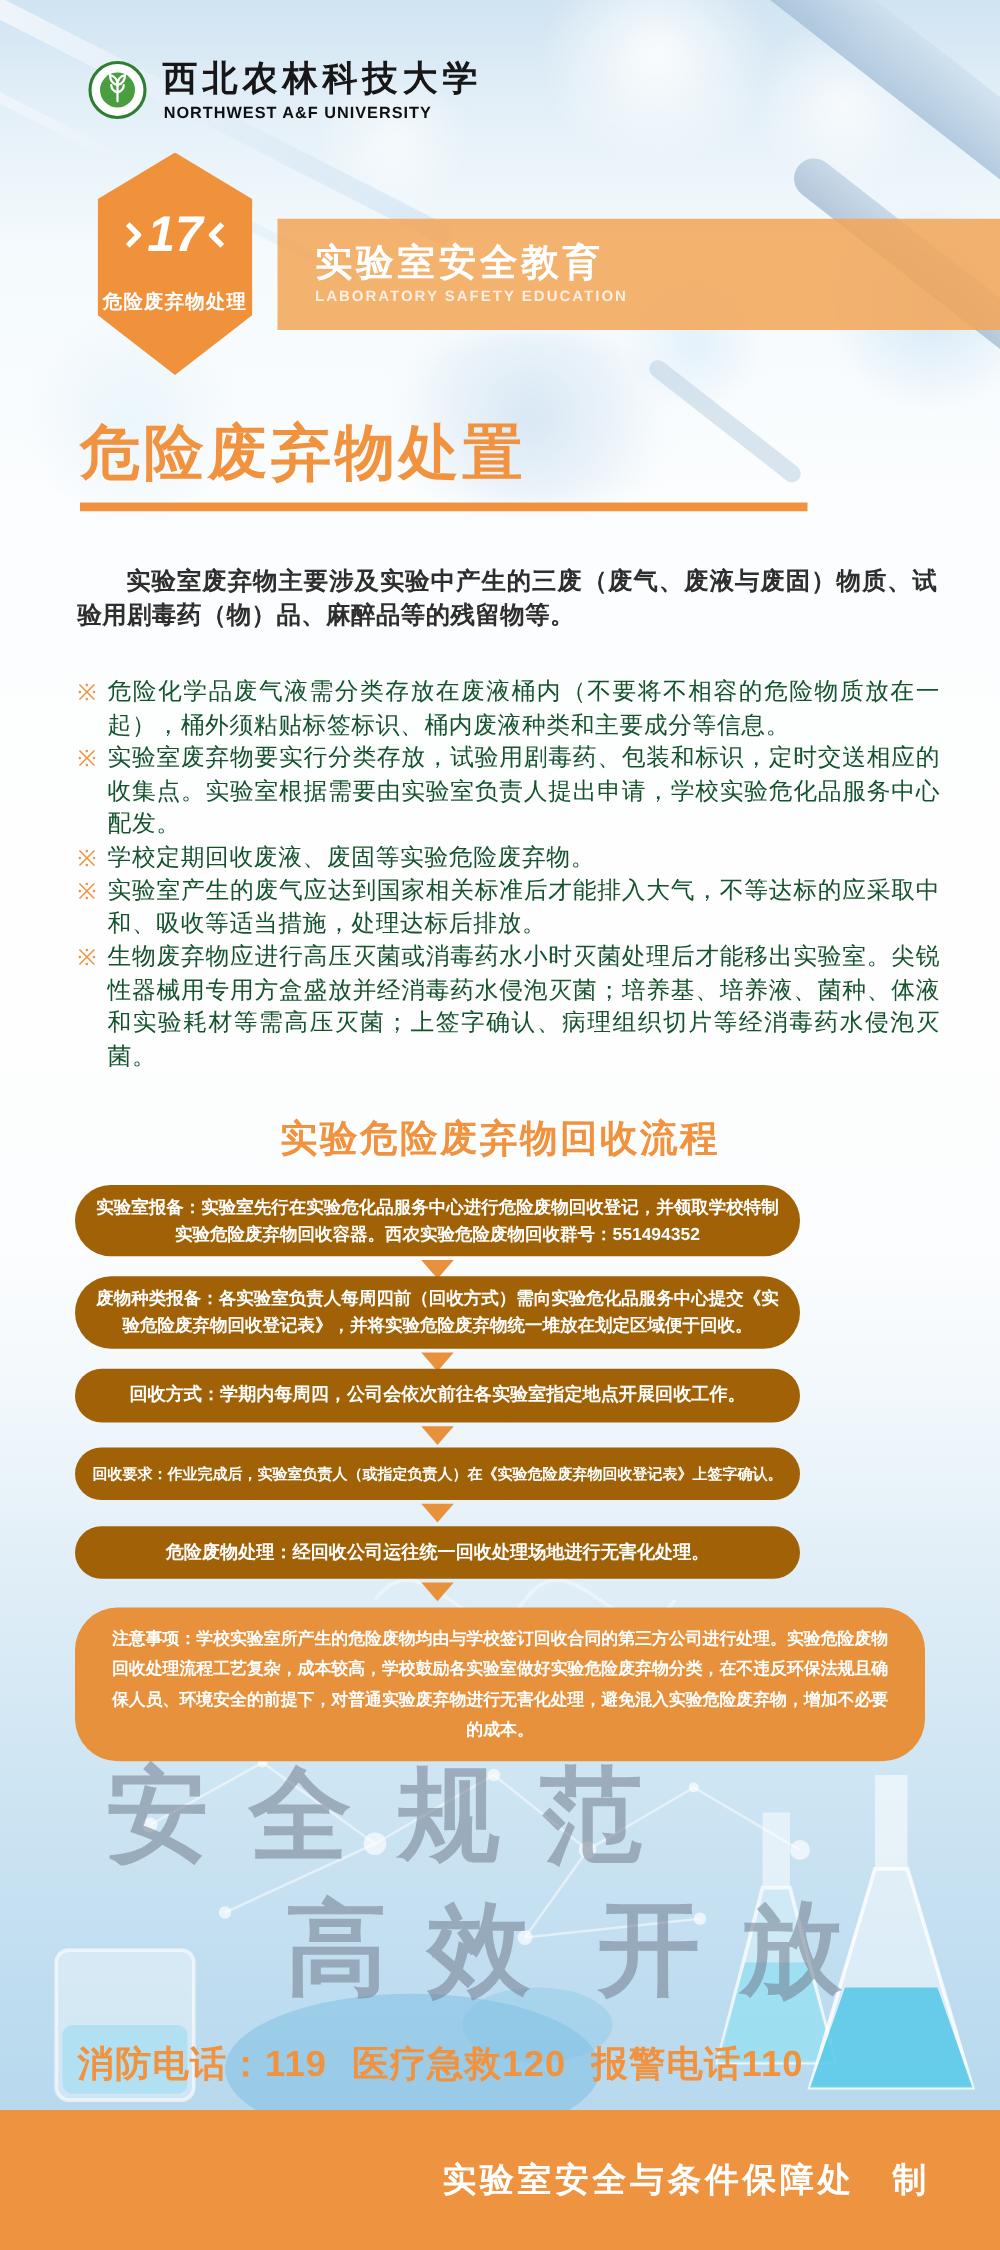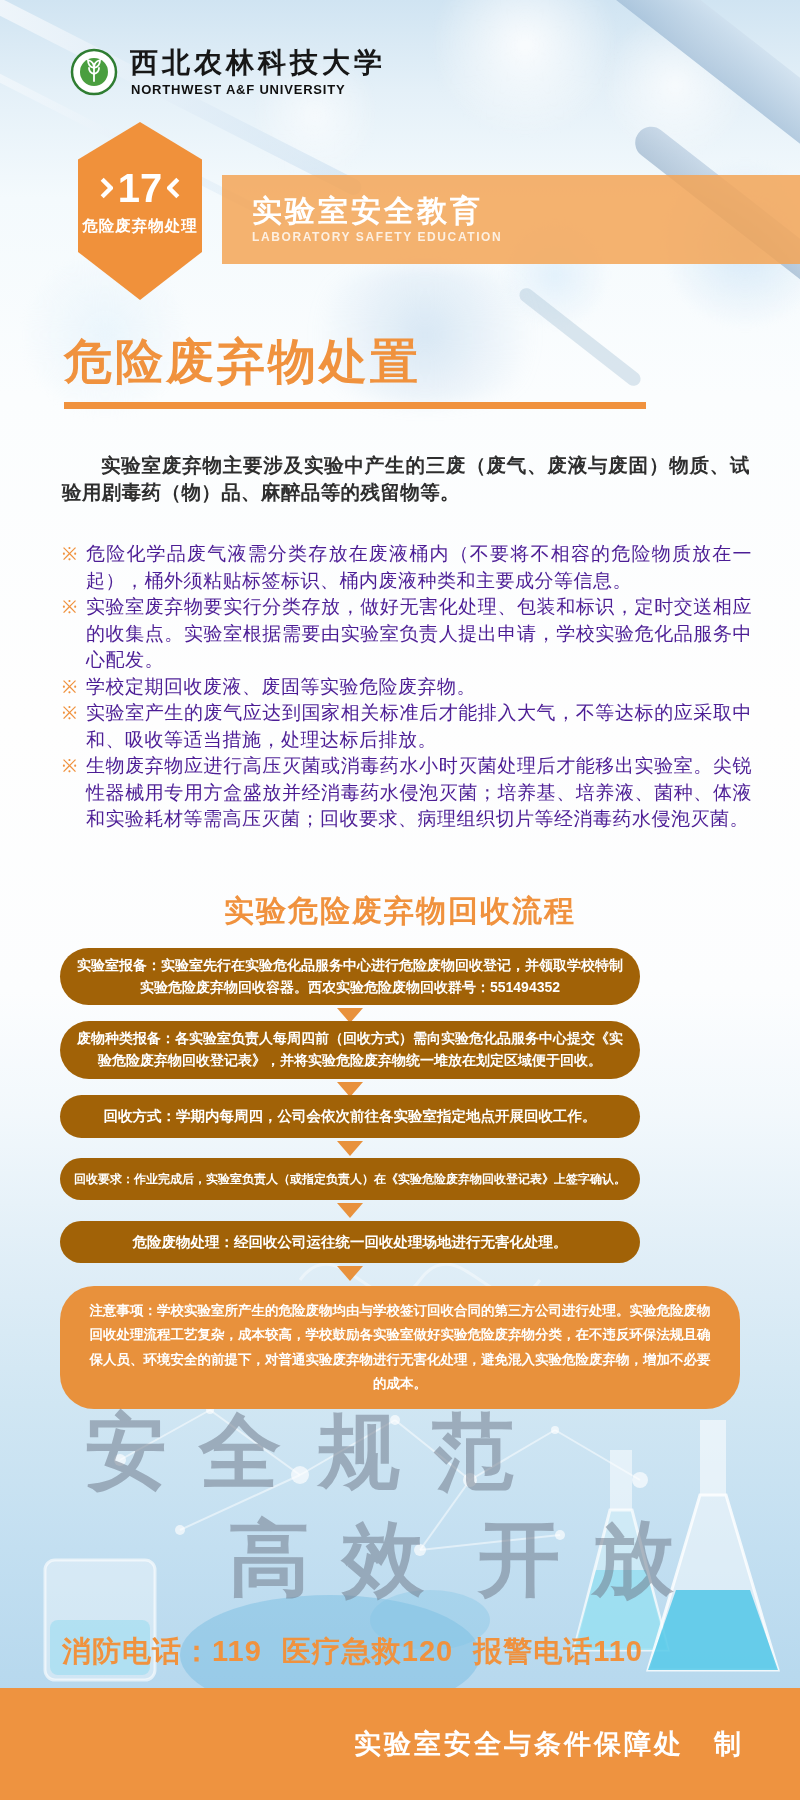--- a/index.html
+++ b/index.html
@@ -32,37 +32,37 @@
     background:radial-gradient(circle,rgba(176,206,233,.45),rgba(176,206,233,0) 72%);}
   .labart{position:absolute;left:0;top:1130px;}
   
   .logo{position:absolute;left:70px;top:48px;}
   .univ-cn{position:absolute;left:130px;top:44px;font-family:"DejaVu Serif",serif;
     font-size:28px;font-weight:700;color:#171717;letter-spacing:4px;white-space:nowrap;}
   .univ-en{position:absolute;left:131px;top:82px;font-size:13px;font-weight:700;color:#101010;letter-spacing:.8px;white-space:nowrap;}
   
   .badge{position:absolute;left:78px;top:122px;width:124px;height:178px;background:#F0913B;color:#fff;
     clip-path:polygon(50% 0%,100% 21%,100% 73%,50% 100%,0% 73%,0% 21%);text-align:center;}
-  .badge-row{margin-top:46px;display:flex;align-items:center;justify-content:center;gap:5px;}
+  .badge-row{margin-top:46px;display:flex;align-items:center;justify-content:center;gap:5px;font-style:italic;}
   .badge-num{font-size:40px;font-weight:800;line-height:1;}
-  .badge-label{margin-top:8px;font-size:15.5px;font-weight:700;letter-spacing:1px;}
+  .badge-label{margin-top:23px;font-size:15.5px;font-weight:700;letter-spacing:1px;}
   .banner{position:absolute;left:222px;top:175px;width:578px;height:89px;background:rgba(243,165,86,.85);
     display:flex;flex-direction:column;justify-content:center;padding-left:30px;box-sizing:border-box;}
   .banner-cn{font-size:30px;font-weight:800;color:#fff;letter-spacing:3px;line-height:1;}
   .banner-en{margin-top:5px;font-size:12px;font-weight:700;color:rgba(255,255,255,.8);letter-spacing:1.6px;line-height:1;}
   
   .page-title{position:absolute;left:64px;top:330px;font-size:48px;font-weight:800;color:#F0923E;letter-spacing:3px;white-space:nowrap;}
   .title-rule{position:absolute;left:64px;top:402px;width:582px;height:7px;background:#F0923E;}
   
   .intro{position:absolute;left:62px;top:452px;width:688px;font-size:19.5px;line-height:27px;
     font-weight:700;color:#2e2e2e;text-align:justify;text-indent:39px;letter-spacing:.4px;}
   .bullets{position:absolute;left:62px;top:541px;width:690px;}
   .bullet{display:flex;}
   .bullet-marker{flex:none;width:24px;color:#F0923E;font-size:18px;line-height:26.5px;}
-  .bullet-text{flex:1;font-size:19px;line-height:26.5px;color:#4c1d95;text-align:justify;letter-spacing:.5px;}
+  .bullet-text{flex:1;font-size:19px;line-height:26.5px;color:#14532d;text-align:justify;letter-spacing:.5px;}
   
   .process-title{position:absolute;left:0;top:891px;width:760px;text-align:center;
     font-size:30px;font-weight:800;color:#F0923E;letter-spacing:2px;padding-left:20px;}
   .step{position:absolute;left:60px;width:580px;background:#a16207;color:#fff;font-weight:700;
     display:flex;align-items:center;justify-content:center;text-align:center;box-sizing:border-box;line-height:1.55;}
   .step1{top:948px;height:57px;border-radius:29px;font-size:14px;padding:0 16px;}
   .step2{top:1021px;height:58px;border-radius:29px;font-size:14px;padding:0 12px;}
   .step3{top:1095px;height:43px;border-radius:22px;font-size:14.5px;padding:0 12px;}
   .step4{top:1158px;height:42px;border-radius:21px;font-size:12px;padding:4px 8px;}
   .step5{top:1221px;height:42px;border-radius:21px;font-size:14.5px;padding:0 12px;}
@@ -191,33 +191,33 @@
 
   <div class="intro">实验室废弃物主要涉及实验中产生的三废（废气、废液与废固）物质、试验用剧毒药（物）品、麻醉品等的残留物等。</div>
 
   <div class="bullets">
     <div class="bullet">
       <span class="bullet-marker">※</span>
       <span class="bullet-text">危险化学品废气液需分类存放在废液桶内（不要将不相容的危险物质放在一起），桶外须粘贴标签标识、桶内废液种类和主要成分等信息。</span>
     </div>
     <div class="bullet">
       <span class="bullet-marker">※</span>
-      <span class="bullet-text">实验室废弃物要实行分类存放，做好无害化处理、包装和标识，定时交送相应的收集点。实验室根据需要由实验室负责人提出申请，学校实验危化品服务中心配发。</span>
+      <span class="bullet-text">实验室废弃物要实行分类存放，试验用剧毒药、包装和标识，定时交送相应的收集点。实验室根据需要由实验室负责人提出申请，学校实验危化品服务中心配发。</span>
     </div>
     <div class="bullet">
       <span class="bullet-marker">※</span>
       <span class="bullet-text">学校定期回收废液、废固等实验危险废弃物。</span>
     </div>
     <div class="bullet">
       <span class="bullet-marker">※</span>
       <span class="bullet-text">实验室产生的废气应达到国家相关标准后才能排入大气，不等达标的应采取中和、吸收等适当措施，处理达标后排放。</span>
     </div>
     <div class="bullet">
       <span class="bullet-marker">※</span>
-      <span class="bullet-text">生物废弃物应进行高压灭菌或消毒药水小时灭菌处理后才能移出实验室。尖锐性器械用专用方盒盛放并经消毒药水侵泡灭菌；培养基、培养液、菌种、体液和实验耗材等需高压灭菌；回收要求、病理组织切片等经消毒药水侵泡灭菌。</span>
+      <span class="bullet-text">生物废弃物应进行高压灭菌或消毒药水小时灭菌处理后才能移出实验室。尖锐性器械用专用方盒盛放并经消毒药水侵泡灭菌；培养基、培养液、菌种、体液和实验耗材等需高压灭菌；上签字确认、病理组织切片等经消毒药水侵泡灭菌。</span>
     </div>
   </div>
 
   <div class="process-title">实验危险废弃物回收流程</div>
 
   <div class="step step1">实验室报备：实验室先行在实验危化品服务中心进行危险废物回收登记，并领取学校特制实验危险废弃物回收容器。西农实验危险废物回收群号：551494352</div>
   <div class="flow-arrow ar1"></div>
   <div class="step step2">废物种类报备：各实验室负责人每周四前（回收方式）需向实验危化品服务中心提交《实验危险废弃物回收登记表》，并将实验危险废弃物统一堆放在划定区域便于回收。</div>
   <div class="flow-arrow ar2"></div>
   <div class="step step3">回收方式：学期内每周四，公司会依次前往各实验室指定地点开展回收工作。</div>

